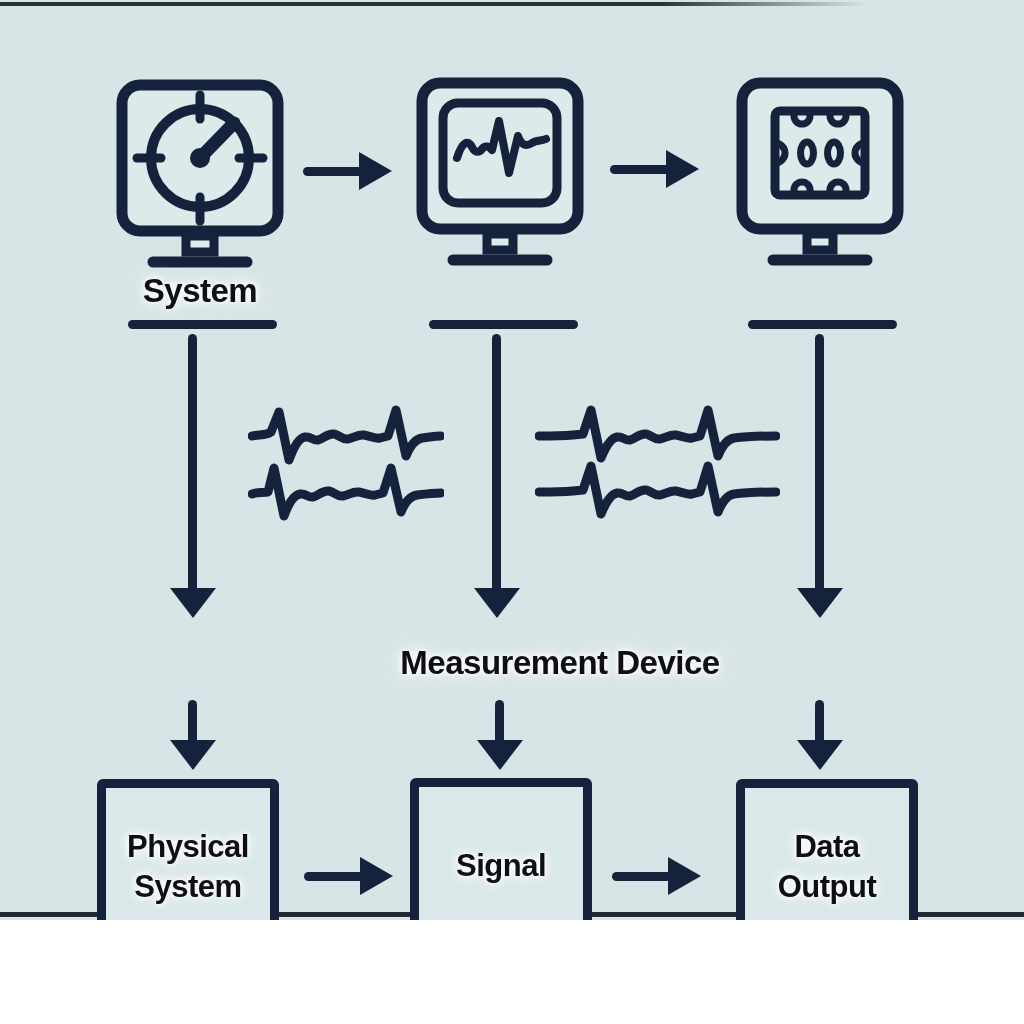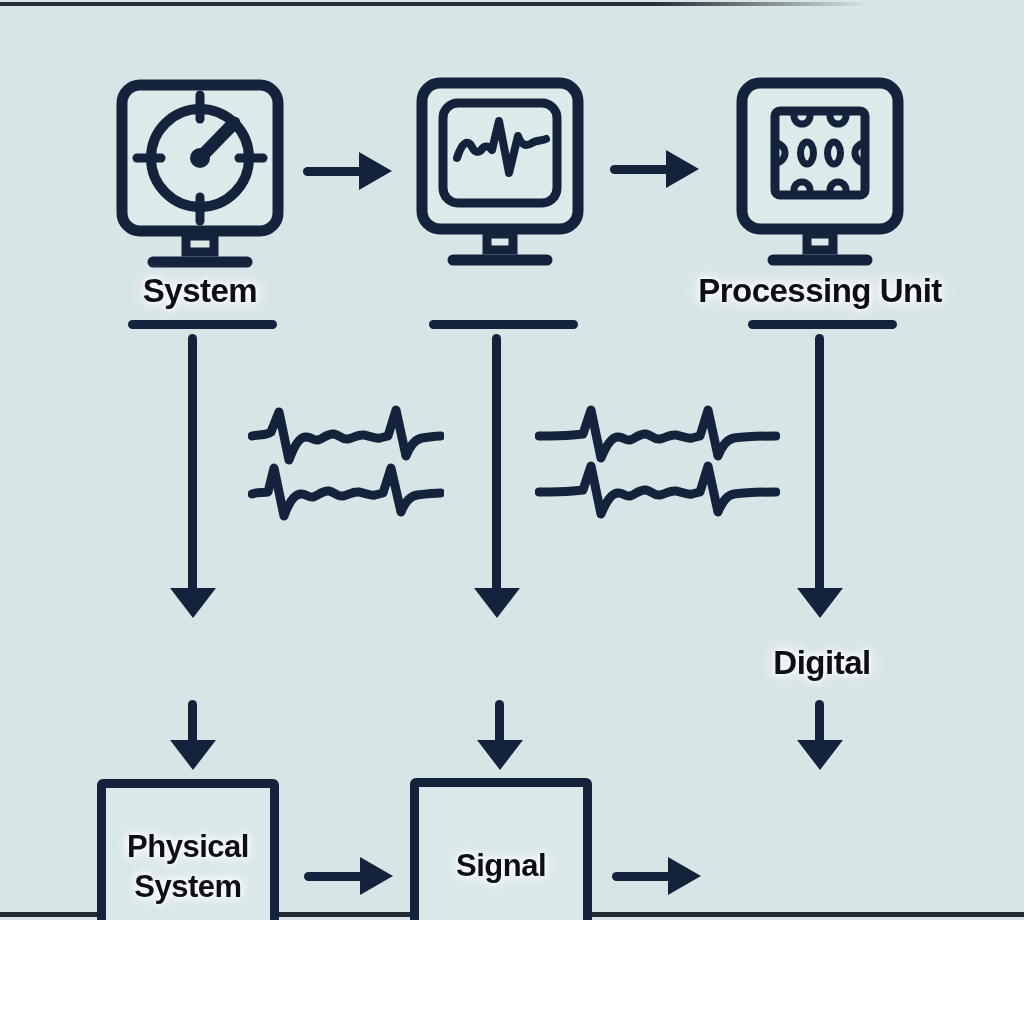--- a/index.html
+++ b/index.html
@@ -105,21 +105,20 @@
   <div class="abs h-arrow" style="left:303px;top:152px;">
     <div class="shaft"></div>
     <div class="head"></div>
   </div>
   <div class="abs h-arrow" style="left:610px;top:150px;">
     <div class="shaft"></div>
     <div class="head"></div>
   </div>
 
   <div class="abs diagram-label" style="left:50px;top:274px;width:300px;">System</div>
-  <div class="abs diagram-label" style="left:670px;top:274px;width:300px;">Processing Unit</div>
 
   <div class="abs underline" style="left:128px;top:320px;width:149px;"></div>
   <div class="abs underline" style="left:429px;top:320px;width:149px;"></div>
   <div class="abs underline" style="left:748px;top:320px;width:149px;"></div>
 
   <div class="abs v-arrow v-long" style="left:170px;top:334px;">
     <div class="shaft"></div>
     <div class="head"></div>
   </div>
   <div class="abs v-arrow v-long" style="left:474px;top:334px;">
@@ -137,21 +136,21 @@
       <path d="M4,90 C10,88 14,89 20,88 L26,64 L36,112 C41,98 46,91 52,90 C58,89 60,94 65,93 C71,91 75,86 81,87 C87,88 89,93 95,92 C101,91 105,87 111,88 C117,89 121,92 127,91 L135,89 L143,64 L153,108 C157,98 163,92 169,91 C177,90 188,89 193,89"></path>
     </g>
   </svg>
   <svg class="abs icon" style="left:535px;top:404px;" width="245" height="122" viewBox="0 0 245 122">
     <g fill="none" stroke="currentColor" stroke-width="9" stroke-linecap="round" stroke-linejoin="round">
       <path d="M4,32 C16,32 26,32 38,31 L48,30 L56,6 L66,54 C71,42 76,34 82,33 C88,32 90,37 95,36 C101,34 105,29 111,30 C117,31 119,36 125,35 C131,34 135,30 141,31 C147,32 151,35 157,34 L165,32 L173,6 L183,52 C187,42 193,35 199,34 C207,33 228,32 241,32"></path>
       <path d="M4,88 C16,88 26,88 38,87 L48,86 L56,62 L66,110 C71,98 76,90 82,89 C88,88 90,93 95,92 C101,90 105,85 111,86 C117,87 119,92 125,91 C131,90 135,86 141,87 C147,88 151,91 157,90 L165,88 L173,62 L183,108 C187,98 193,91 199,90 C207,89 228,88 241,88"></path>
     </g>
   </svg>
 
-  <div class="abs diagram-label" style="left:672px;top:646px;width:300px;">Digital</div>
+  <div class="abs diagram-label" style="left:380px;top:646px;width:360px;">Measurement Device</div>
 
   <div class="abs v-arrow v-short" style="left:170px;top:700px;">
     <div class="shaft"></div>
     <div class="head"></div>
   </div>
   <div class="abs v-arrow v-short" style="left:477px;top:700px;">
     <div class="shaft"></div>
     <div class="head"></div>
   </div>
   <div class="abs v-arrow v-short" style="left:797px;top:700px;">
@@ -159,20 +158,24 @@
     <div class="head"></div>
   </div>
 
   <div class="abs node-box" style="left:97px;top:779px;">
     <span>Physical</span>
     <span>System</span>
   </div>
   <div class="abs node-box" style="left:410px;top:778px;">
     <span>Signal</span>
   </div>
+  <div class="abs node-box" style="left:736px;top:779px;">
+    <span>Data</span>
+    <span>Output</span>
+  </div>
 
   <div class="abs h-arrow" style="left:304px;top:857px;">
     <div class="shaft"></div>
     <div class="head"></div>
   </div>
   <div class="abs h-arrow" style="left:612px;top:857px;">
     <div class="shaft"></div>
     <div class="head"></div>
   </div>
 

